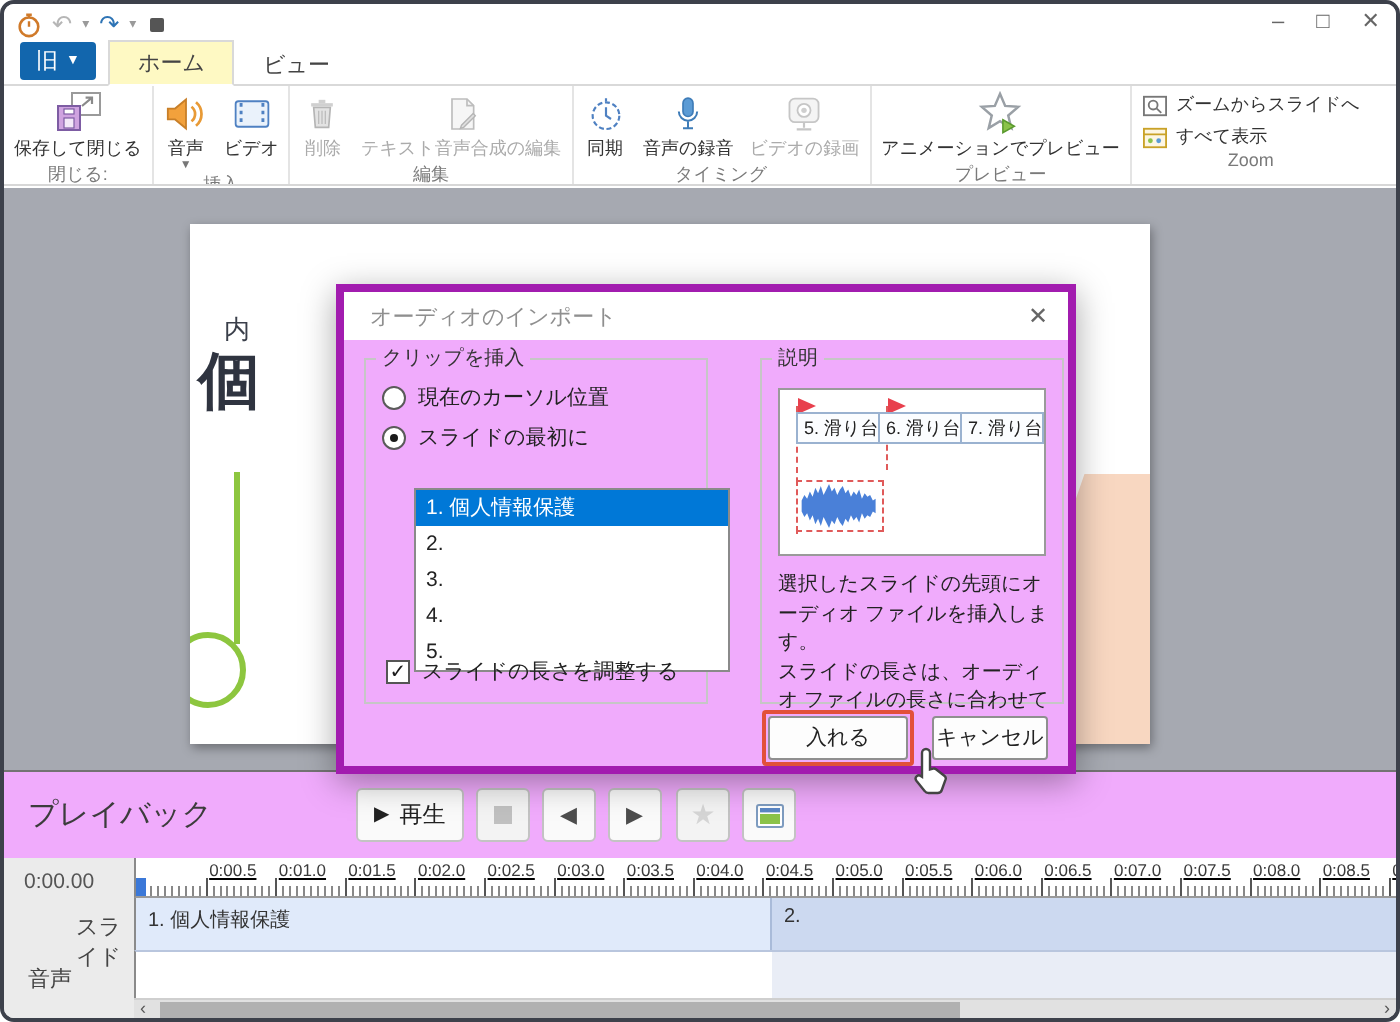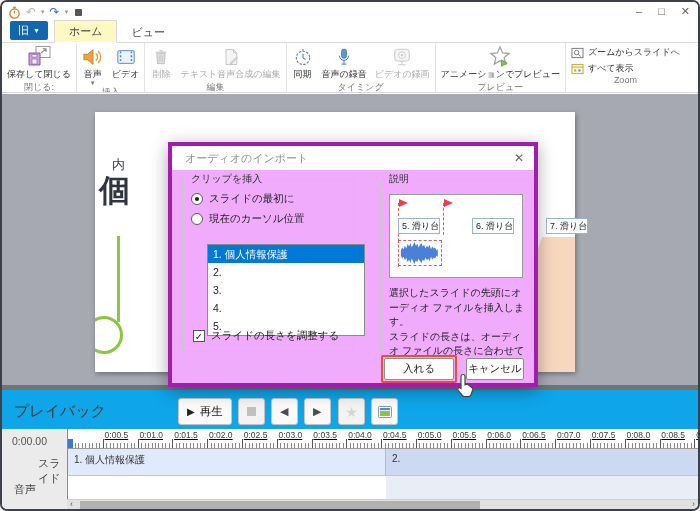--- a/index.html
+++ b/index.html
@@ -57,33 +57,33 @@
   .radio{width:12px;height:12px;border:1px solid #5a5a5a;border-radius:50%;background:#fff;position:relative;flex-shrink:0;}
   .radio.on::after{content:"";position:absolute;left:3px;top:3px;width:4px;height:4px;border-radius:50%;background:#1a1a1a;}
   .listbox{position:absolute;left:24px;top:58px;width:158px;height:92px;background:#fff;border:1px solid #8a8a8a;overflow:hidden;}
   .li{height:18px;line-height:18px;font-size:10.5px;color:#222;padding-left:5px;white-space:nowrap;}
   .li.sel{background:#0078d7;color:#fff;}
   .chk-row{position:absolute;left:10px;bottom:8px;display:flex;align-items:center;gap:6px;font-size:10.5px;color:#222;}
   .chk{width:12px;height:12px;border:1px solid #555;background:#fff;font-size:10px;line-height:11px;text-align:center;color:#1a1a1a;}
   .illo{position:absolute;left:8px;top:8px;width:134px;height:84px;background:#fff;border:1px solid #9a9a9a;}
   .dash{position:absolute;border-left:1px dashed #e05a5a;width:0;}
   .flag{position:absolute;width:0;height:0;border-left:9px solid #e8404d;border-top:4px solid transparent;border-bottom:4px solid transparent;}
-  .cellrow{position:absolute;left:8px;top:23px;display:flex;gap:33px;}
+  .cellrow{position:absolute;left:8px;top:11px;display:flex;}
   .cell{width:42px;height:16px;border:1px solid #9ab2d0;background:#fbfdff;font-size:9px;color:#222;
         line-height:15px;padding-left:3px;white-space:nowrap;margin-right:-1px;}
   .wavebox{position:absolute;left:8px;top:45px;width:44px;height:26px;border:1px dashed #e05a5a;background:#fff;}
   .desc{position:absolute;left:8px;top:100px;width:136px;font-size:10px;line-height:1.45;color:#222;}
   .dlg-btns{position:absolute;right:10px;bottom:6px;display:flex;align-items:center;gap:9px;}
   .annot{border:2px solid #e2503a;border-radius:2px;padding:1px;}
   .btn{background:#fdfdfd;border:1px solid #8f8f8f;border-radius:2px;font-size:10.5px;color:#222;
        padding:3px 0;text-align:center;font-family:inherit;}
   .btn.ok{width:70px;} .btn.cancel{width:58px;}
   .cursor{position:absolute;right:58px;bottom:-10px;z-index:20;}
   
-  .playback{position:absolute;left:0;right:0;top:383px;height:44px;background:#0ea5e9;border-top:5px solid #737373;}
+  .playback{position:absolute;left:0;right:0;top:383px;height:44px;background:#f0abfc;border-top:1px solid #737373;}
   .pb-label{position:absolute;left:12px;top:12px;font-size:15px;color:#3c3c3c;}
   .pb-group{position:absolute;left:176px;top:8px;display:flex;gap:6px;}
   .pb-group2{position:absolute;left:336px;top:8px;display:flex;gap:6px;}
   .pbtn{height:27px;min-width:27px;background:#fafafa;border:1px solid #c3c3c3;border-radius:3px;
         display:flex;align-items:center;justify-content:center;gap:5px;font-size:11.5px;color:#222;padding:0 8px;}
   .pbtn.icononly{padding:0;}
   .pbtn .tri{font-size:10px;color:#222;}
   .pbtn.disabled{color:#bdbdbd;background:#f3f3f3;}
   .pbtn .sq{width:9px;height:9px;background:#c0c0c0;}
   .pbtn .arrow{font-size:11px;color:#4d4d4d;}
@@ -313,26 +313,26 @@
   <div class="dialog">
     <div class="dlg-title">
       <span class="txt">オーディオのインポート</span>
       <span class="x">✕</span>
     </div>
     <div class="dlg-body">
 
       <fieldset class="fs-left">
         <legend>クリップを挿入</legend>
         <div class="radio-row">
+          <span class="radio"></span>
+          <span>現在のカーソル位置</span>
+        </div>
+        <div class="radio-row">
           <span class="radio on"></span>
           <span>スライドの最初に</span>
-        </div>
-        <div class="radio-row">
-          <span class="radio"></span>
-          <span>現在のカーソル位置</span>
         </div>
         <div class="listbox">
           <div class="li sel">1. 個人情報保護</div>
           <div class="li">2.</div>
           <div class="li">3.</div>
           <div class="li">4.</div>
           <div class="li">5.</div>
         </div>
         <div class="chk-row">
           <span class="chk">✓</span>

